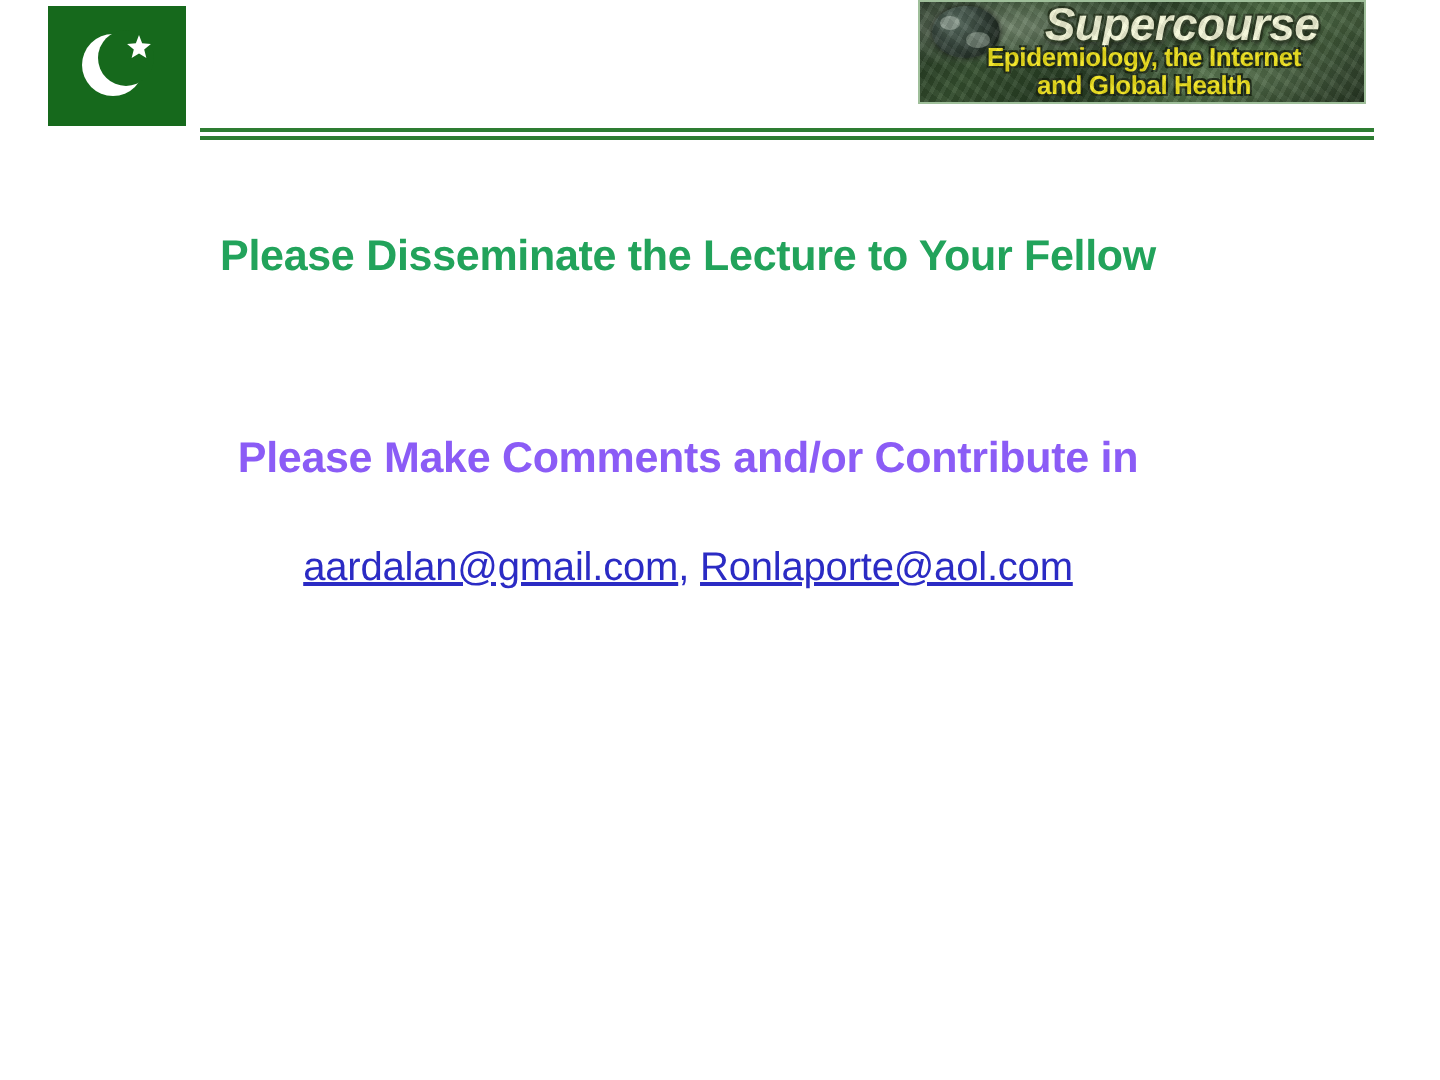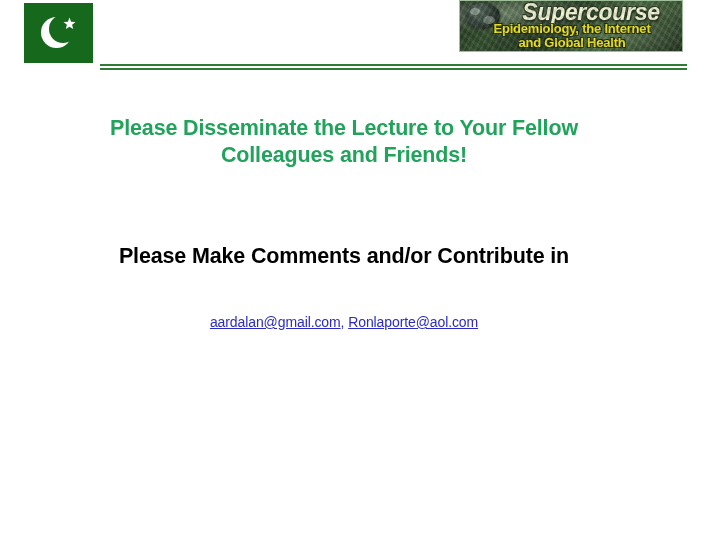--- a/index.html
+++ b/index.html
@@ -168,32 +168,32 @@
     font-size: 21.5px;
     font-weight: bold;
     line-height: 27px;
     letter-spacing: -0.15px;
   }
   #blue-heading {
     width: 648px;
     margin: 0 auto;
     padding-top: 74px;
     text-align: center;
-    color: #000000;
+    color: #8b5cf6;
     font-size: 21.5px;
     font-weight: bold;
     line-height: 27px;
     letter-spacing: -0.15px;
   }
   #email-line {
     width: 648px;
-    margin: 14px auto;
+    margin: 0 auto;
     padding-top: 30px;
     text-align: center;
-    font-size: 14px;
+    font-size: 20px;
     color: #2b2bc4;
     letter-spacing: -0.1px;
   }
   #email-line a,
   #email-line .email-link {
     color: #2b2bc4;
     text-decoration: underline;
     cursor: pointer;
   }
   #email-separator {
@@ -228,21 +228,20 @@
     <div id="header-rule">
       <div class="rule-line top"></div>
       <div class="rule-line bottom"></div>
     </div>
   </div>
 
   <div id="body-content">
 
     <div id="green-heading">
       <div>Please Disseminate the Lecture to Your Fellow</div>
-      <div>Colleagues and Friends!</div>
     </div>
 
     <div id="blue-heading">
       <div>Please Make Comments and/or Contribute in</div>
     </div>
 
     <div id="email-line"><span class="email-link">aardalan@gmail.com</span><span id="email-separator">, </span><span class="email-link">Ronlaporte@aol.com</span></div>
 
   </div>
 </div>

